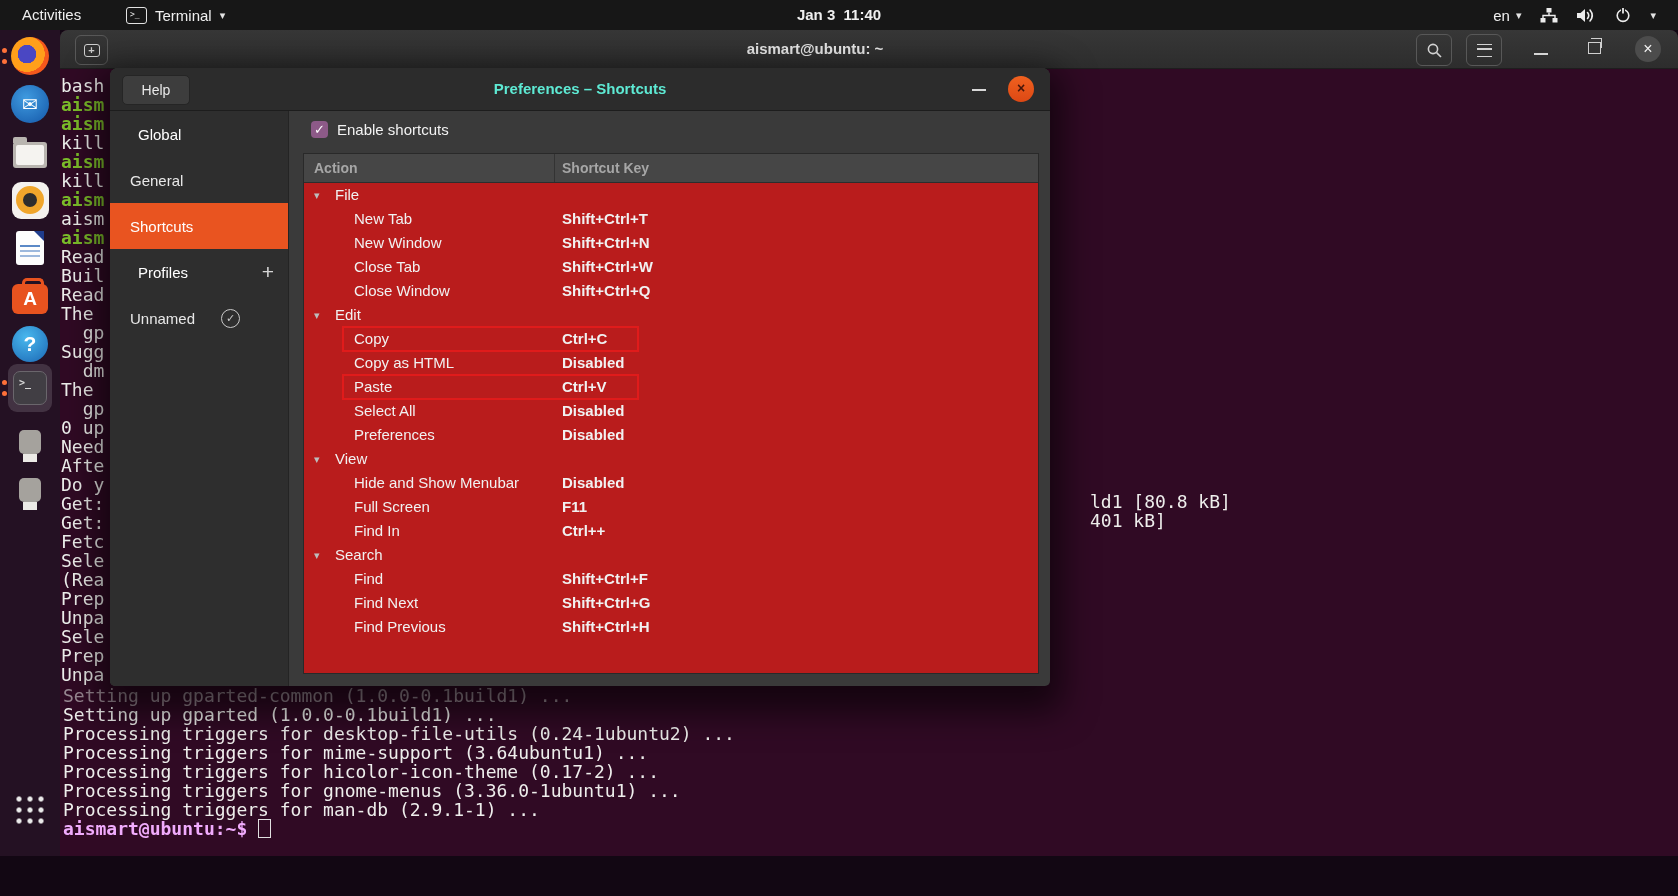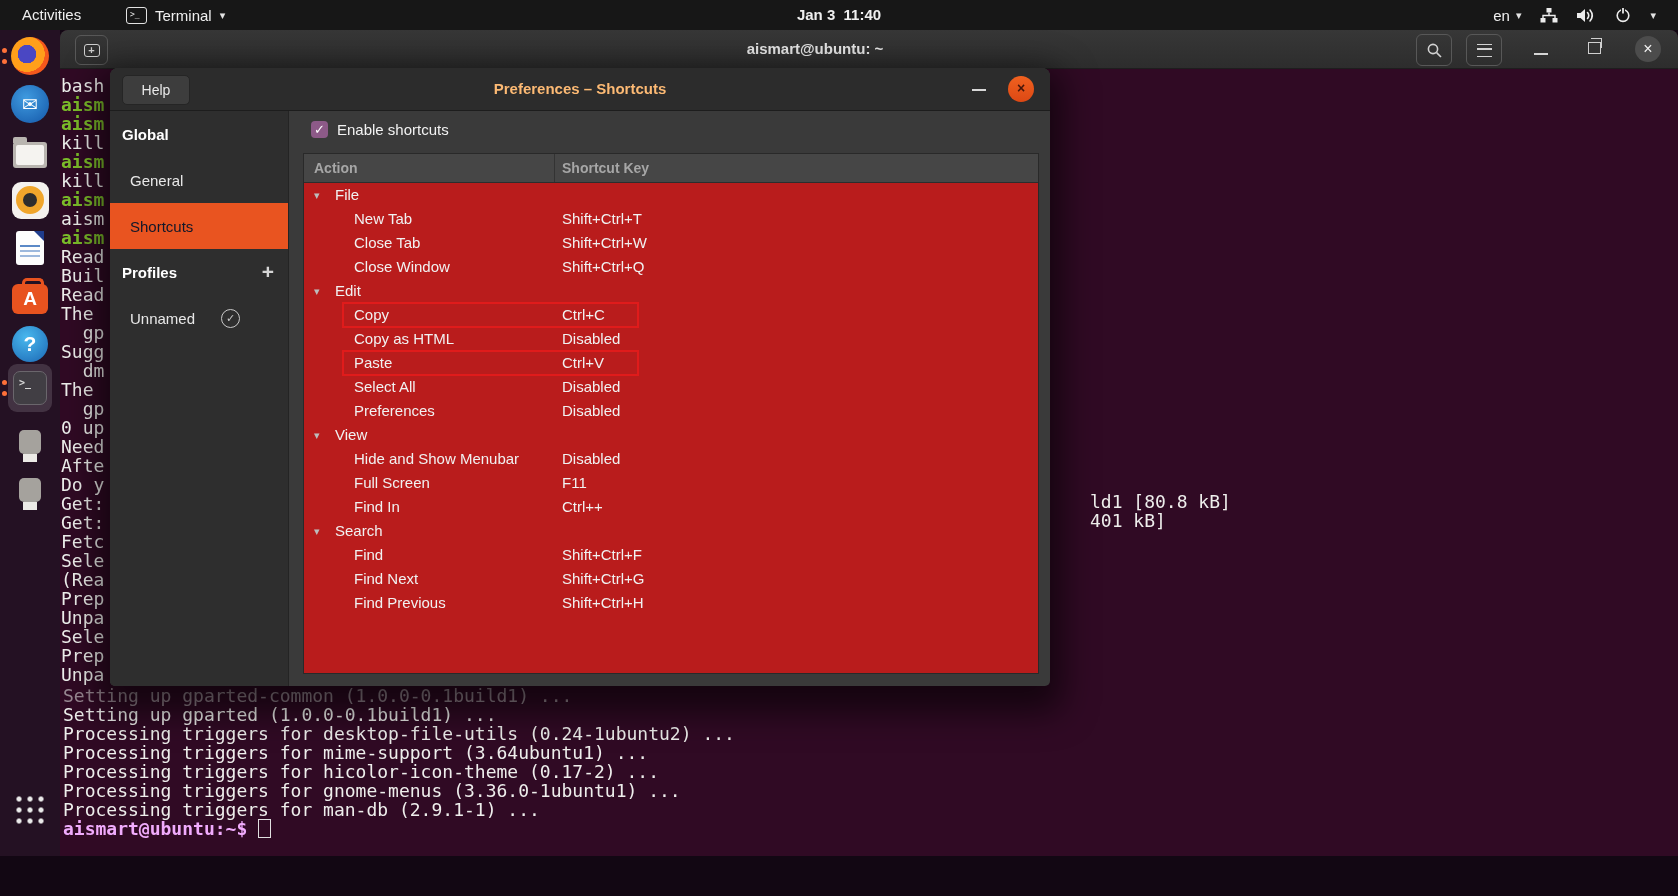--- a/index.html
+++ b/index.html
@@ -97,51 +97,51 @@
   .prompt{color:#f0abfc;font-weight:bold;}
   .cursor{display:inline-block;width:13px;height:19px;border:1.5px solid #e0e0e0;margin-left:11px;box-sizing:border-box;}
 
   
   .dlg{position:absolute;left:110px;top:68px;width:940px;height:618px;z-index:30;border-radius:8px 8px 5px 5px;
        overflow:hidden;background:#3a3a3a;box-shadow:0 14px 34px 12px rgba(0,0,0,.58);color:#f1f1f1;}
   .dlg-header{position:relative;height:42px;background:#2c2c2c;border-bottom:1px solid #1d1d1d;}
   .help-btn{position:absolute;left:12px;top:7px;width:66px;height:28px;background:#3d3d3d;border:1px solid #252525;
             border-radius:5px;color:#e9e9e9;font-size:14px;display:flex;align-items:center;justify-content:center;cursor:pointer;}
   .dlg-title{position:absolute;left:0;right:0;top:0;height:42px;line-height:42px;text-align:center;
-             font-weight:bold;font-size:15px;color:#fdba74;}
+             font-weight:bold;font-size:15px;color:#5eead4;}
   .dlg-min{position:absolute;right:64px;top:21px;width:14px;height:2px;background:#d8d8d8;cursor:pointer;}
   .dlg-close{position:absolute;right:16px;top:8px;width:26px;height:26px;border-radius:50%;
              background:linear-gradient(#f0611f,#dd4814);color:#44150a;font-weight:bold;font-size:14px;
              line-height:25px;text-align:center;cursor:pointer;}
   .dlg-body{display:flex;height:576px;}
   .dlg-side{width:178px;background:#2e2e2e;border-right:1px solid #242424;flex:none;}
   .side-row{height:46px;display:flex;align-items:center;font-size:15px;color:#e8e8e8;cursor:pointer;}
-  .side-head{padding-left:12px;font-weight:bold;color:#fff;cursor:default;}
+  .side-head{padding-left:28px;font-weight:normal;color:#fff;cursor:default;}
   .side-item{padding-left:20px;}
-  .side-item.selected{background:#e95420;color:#0f172a;}
+  .side-item.selected{background:#e95420;color:#ffffff;}
   .side-row .plus{margin-left:auto;margin-right:14px;font-size:21px;color:#d6d6d6;cursor:pointer;}
   .chk-circle{width:19px;height:19px;border:1.5px solid #c9c9c9;border-radius:50%;margin-left:26px;
               display:flex;align-items:center;justify-content:center;font-size:11px;color:#c9c9c9;box-sizing:border-box;}
   .dlg-main{position:relative;flex:1;}
   .enable-row{position:absolute;left:22px;top:10px;display:flex;align-items:center;gap:9px;cursor:pointer;}
   .checkbox{width:17px;height:17px;border-radius:4px;background:#8d5a88;color:#fff;font-size:13px;
             line-height:17px;text-align:center;}
   .enable-label{font-size:15px;color:#f2f2f2;}
   .stable{position:absolute;left:14px;top:42px;width:734px;height:519px;border:1px solid #292929;
           overflow:hidden;background:#b91c1c;box-sizing:content-box;}
   .thead{position:relative;height:28px;background:#464646;border-bottom:1px solid #2d2d2d;
          font-weight:bold;font-size:14px;color:#a6a6a6;}
   .thead .c1{position:absolute;left:10px;top:0;line-height:28px;}
   .thead .c2{position:absolute;left:258px;top:0;line-height:28px;}
   .thead .cdiv{position:absolute;left:250px;top:0;bottom:0;width:1px;background:#333333;}
   .trow{position:relative;height:24px;line-height:24px;font-size:15px;color:#f1f1f1;}
   .trow .tri{position:absolute;left:10px;top:0;font-size:11px;color:#bdbdbd;}
   .trow .gname{position:absolute;left:31px;top:0;}
   .trow .action{position:absolute;left:50px;top:0;}
-  .trow .key{position:absolute;left:258px;top:0;}
+  .trow .key{position:absolute;left:258px;top:0;font-weight:bold;}
   .hlbox{position:absolute;left:38px;top:-1px;width:297px;height:26px;border:2px solid #e01b1b;
          box-sizing:border-box;pointer-events:none;z-index:3;}
 </style>
 </head>
 <body>
 
 <div id="screen">
 
   <div class="topbar">
     <div class="tb-activities">Activities</div>
@@ -323,20 +323,24 @@
           <div>
               <div class="trow group">
                 <span class="tri">▾</span>
                 <span class="gname">File</span>
               </div>
               <div class="trow item">
                 <span class="action">New Tab</span>
                 <span class="key">Shift+Ctrl+T</span>
               </div>
               <div class="trow item">
+                <span class="action">New Window</span>
+                <span class="key">Shift+Ctrl+N</span>
+              </div>
+              <div class="trow item">
                 <span class="action">Close Tab</span>
                 <span class="key">Shift+Ctrl+W</span>
               </div>
               <div class="trow item">
                 <span class="action">Close Window</span>
                 <span class="key">Shift+Ctrl+Q</span>
               </div>
               <div class="trow group">
                 <span class="tri">▾</span>
                 <span class="gname">Edit</span>

